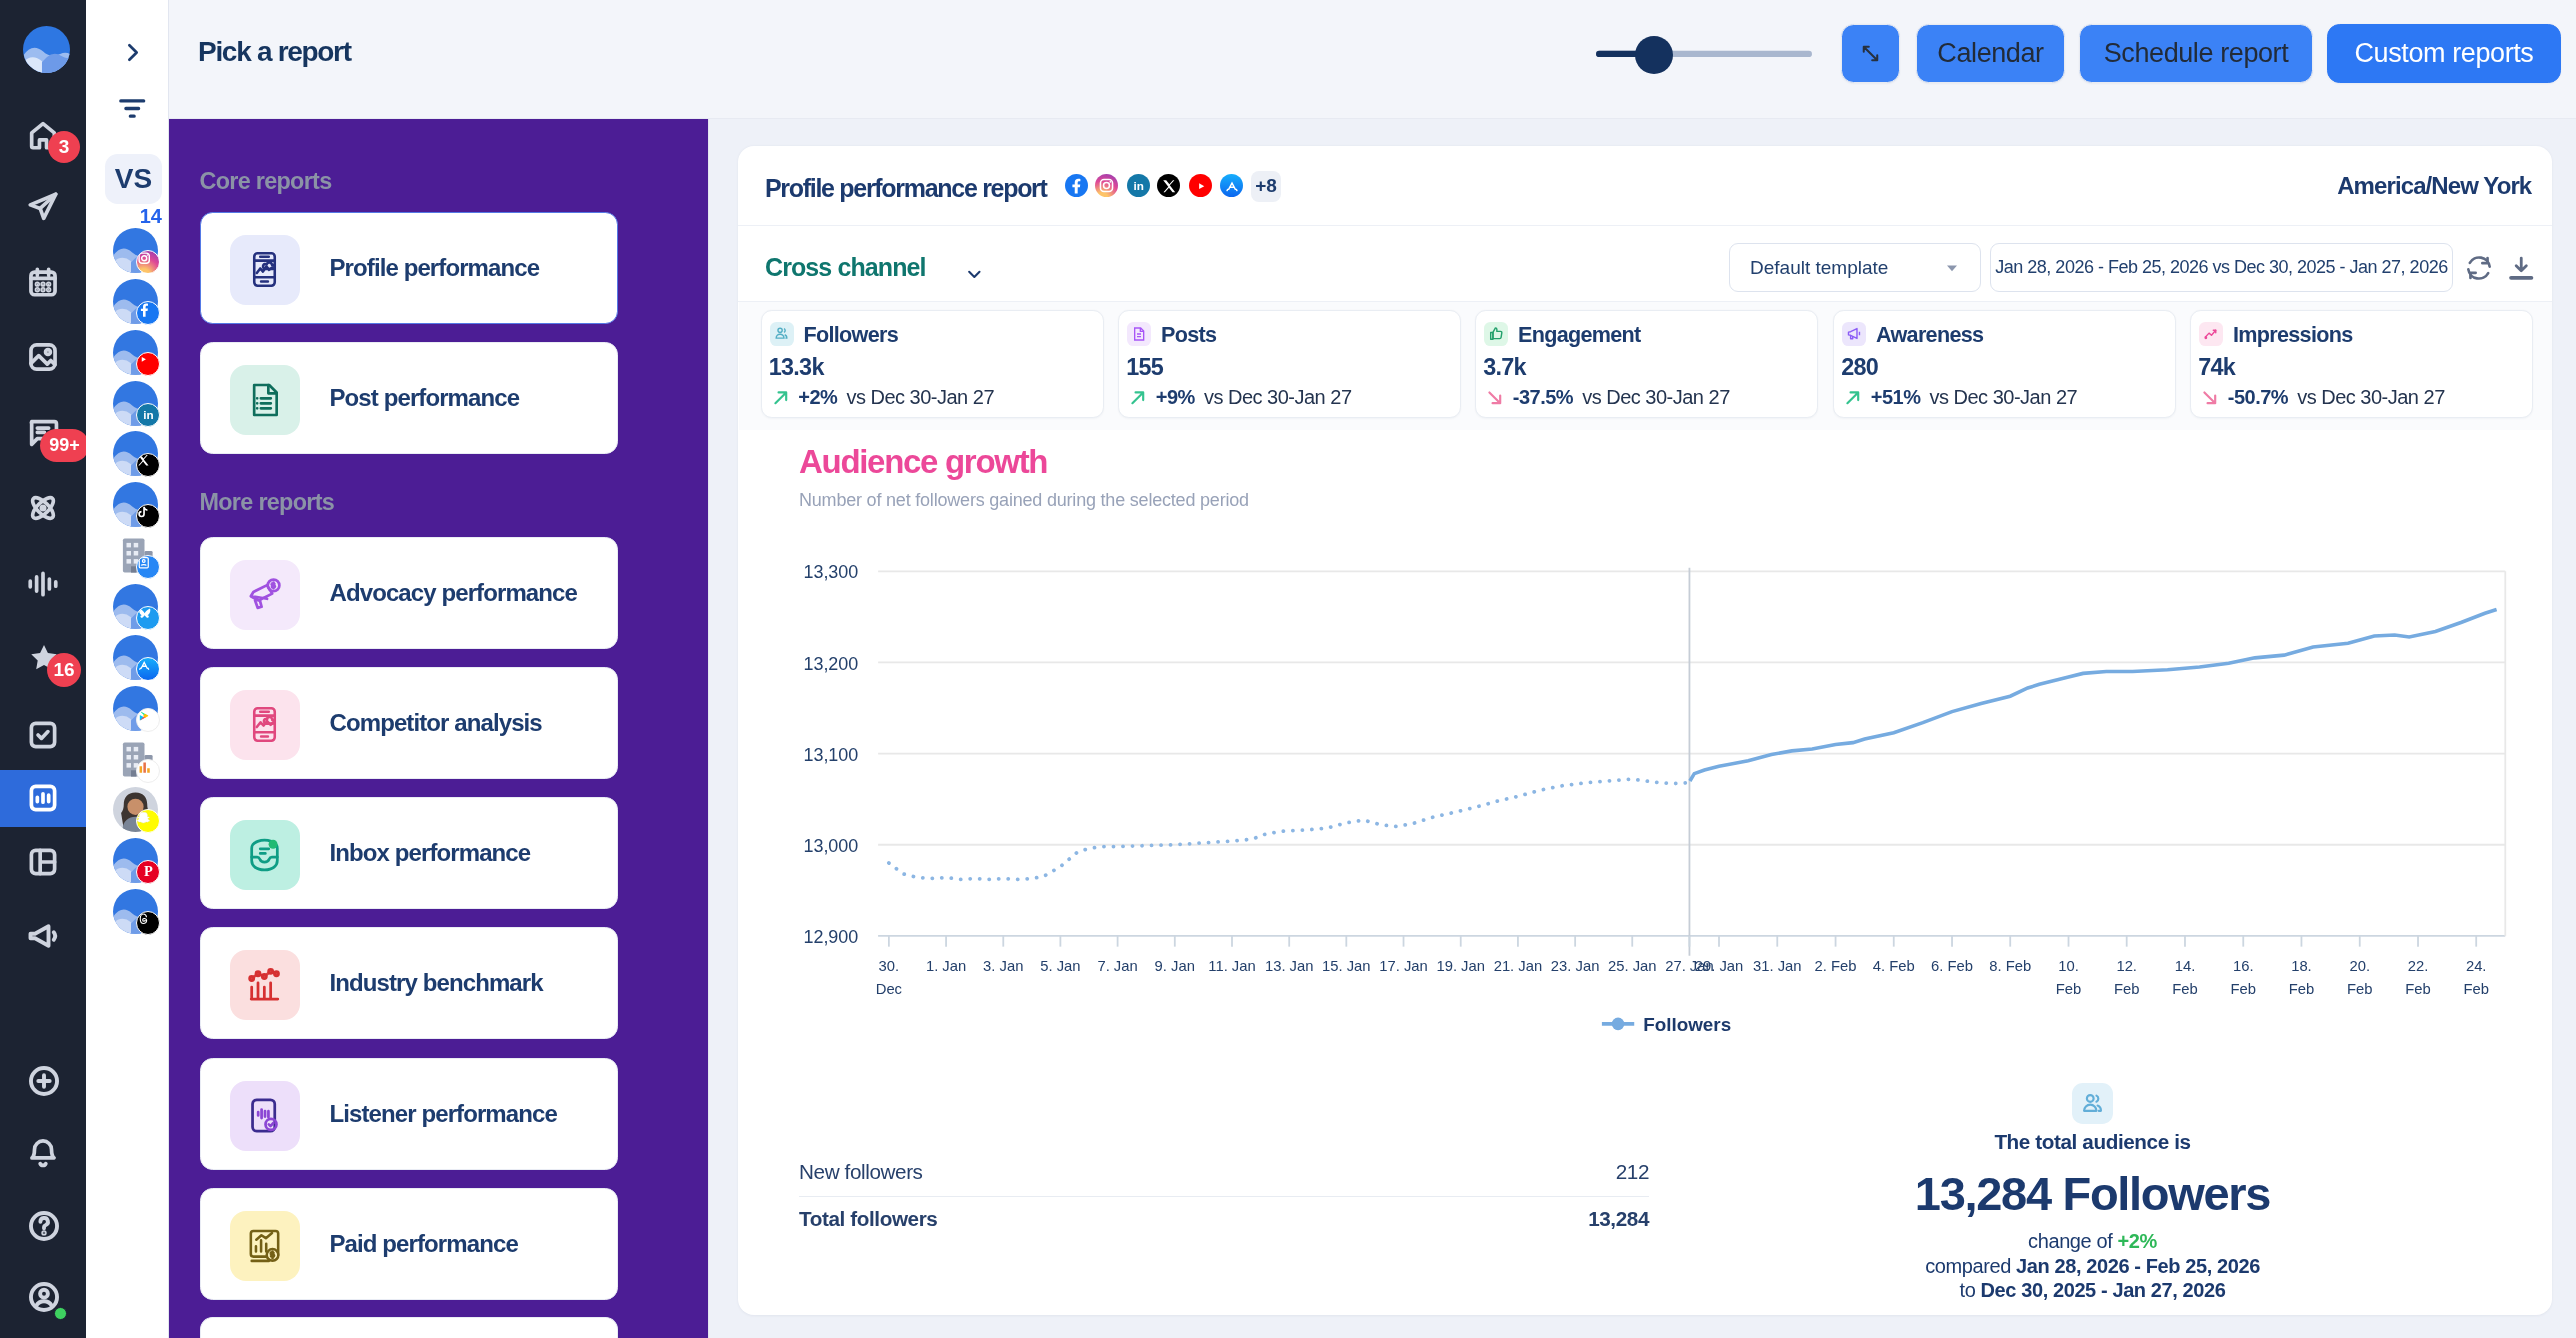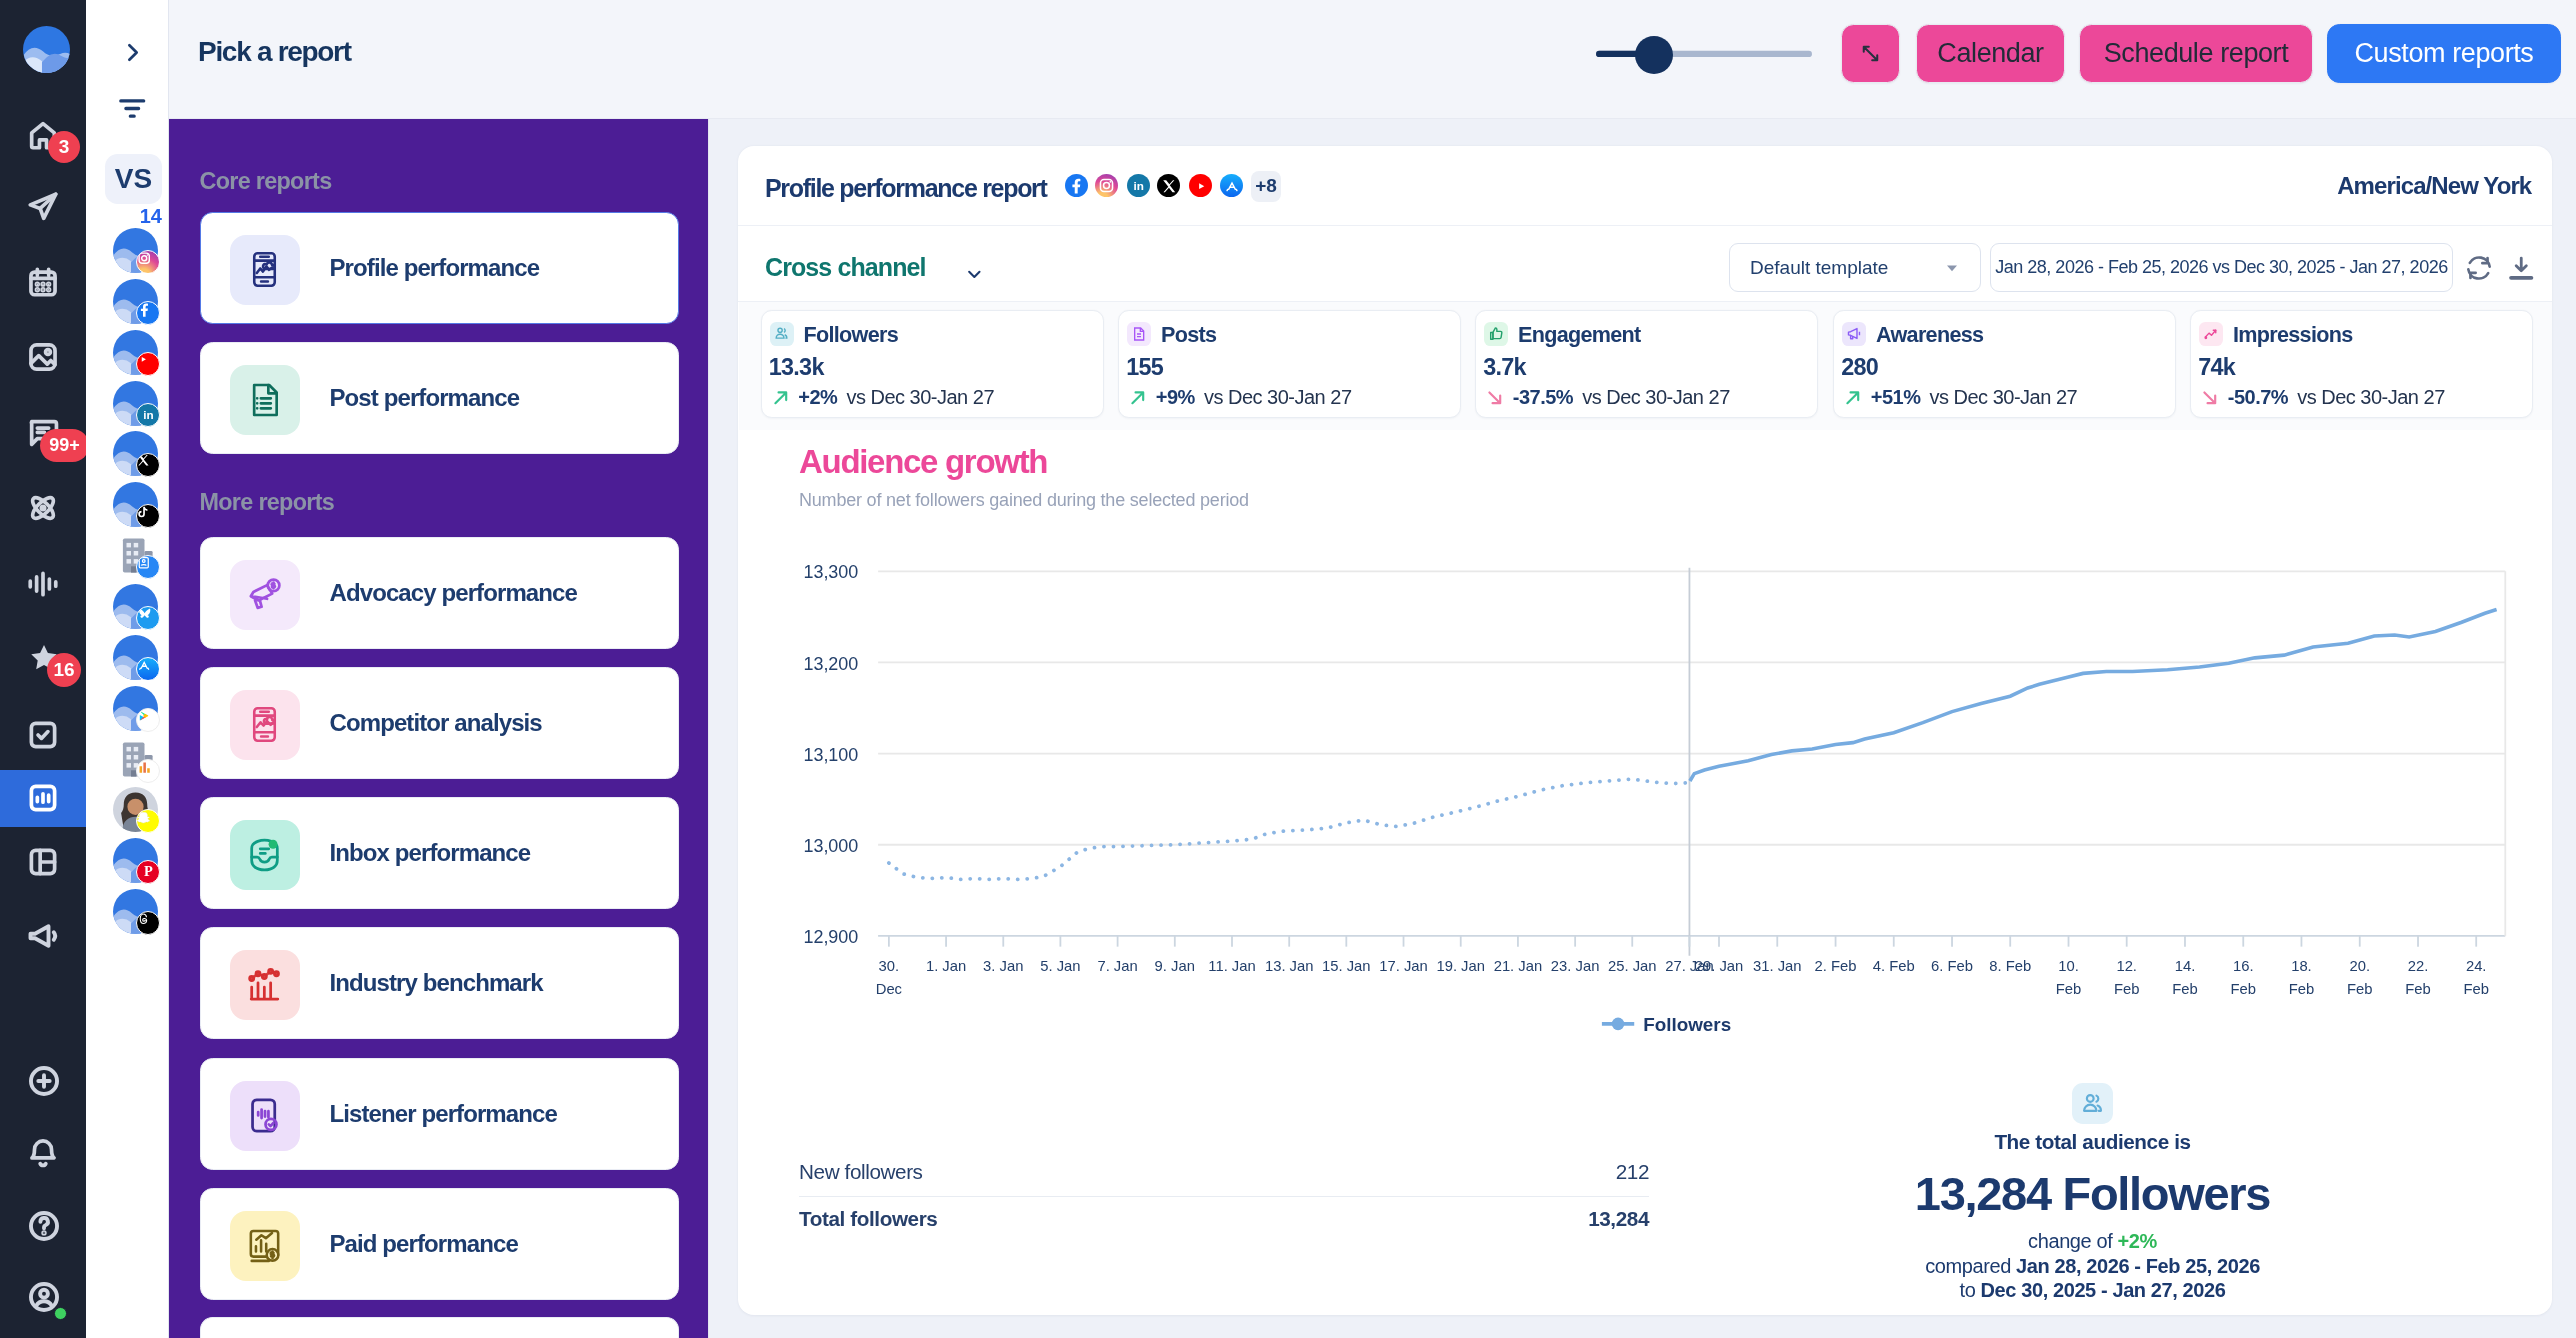--- a/index.html
+++ b/index.html
@@ -14,25 +14,25 @@
 #col2{position:absolute;left:86px;top:0;width:82px;height:1338px;background:#fff}
 #coldiv{position:absolute;left:168px;top:0;width:0.9px;height:1338px;background:#e2e6f0}
 #vsbox{position:absolute;left:19px;top:154px;width:57px;height:50px;border-radius:12.6px;background:#eef1fa;color:#1d3c6e;font-size:28px;font-weight:700;display:flex;align-items:center;justify-content:center}
 #vs14{position:absolute;left:19px;top:205px;width:57px;text-align:right;color:#2563eb;font-size:20px;font-weight:600}
 .av{position:absolute;left:27px;width:45px;height:45px}
 .av svg{position:absolute;left:0;top:0}
 .pbadge{position:absolute;left:23.4px;top:21.6px;width:24px;height:24px;border-radius:50%;border:1.8px solid #fff;display:flex;align-items:center;justify-content:center;overflow:hidden}
 
 #header{position:absolute;left:169px;top:0;width:2407px;height:119px;background:#f3f5fa;border-bottom:0.9px solid #e7eaf2}
 #pickreport{position:absolute;left:198px;top:36px;font-size:28px;font-weight:700;color:#16355f;letter-spacing:-1.3px}
-.hbtn{position:absolute;top:24px;height:59px;background:#ec4899;border:0.9px solid #e8ebf2;border-radius:12.6px;font-size:27px;letter-spacing:-0.4px;color:#222b38;display:flex;align-items:center;justify-content:center;box-shadow:0 0.9px 1.8px rgba(25,39,70,.05)}
+.hbtn{position:absolute;top:24px;height:59px;background:#3b82f6;border:0.9px solid #e8ebf2;border-radius:12.6px;font-size:27px;letter-spacing:-0.4px;color:#222b38;display:flex;align-items:center;justify-content:center;box-shadow:0 0.9px 1.8px rgba(25,39,70,.05)}
 
 #lpanel{position:absolute;left:169px;top:119px;width:540px;height:1220px;background:#4c1d95;border-right:0.9px solid #e2e6f0}
 .seclab{position:absolute;left:30.5px;font-size:23.4px;font-weight:600;color:#8b93a6;letter-spacing:-0.7px}
-.rcard{position:absolute;left:30.5px;width:479px;height:112px;background:#fff;border:0.9px solid #e9ecf4;border-radius:12.6px}
+.rcard{position:absolute;left:30.5px;width:418px;height:112px;background:#fff;border:0.9px solid #e9ecf4;border-radius:12.6px}
 .rcard.sel{border:1.8px solid #5479e6}
 .ribox{position:absolute;left:29px;top:21.6px;width:70px;height:70px;border-radius:16px;display:flex;align-items:center;justify-content:center}
 .rtxt{position:absolute;left:129px;top:0;height:100%;display:flex;align-items:center;font-size:24px;font-weight:700;color:#1d3c6e;letter-spacing:-0.9px}
 
 #main{position:absolute;left:738px;top:146px;width:1814px;height:1169px;background:#fff;border-radius:16px;box-shadow:0 0.9px 2.7px rgba(30,45,80,.06)}
 .mdiv{position:absolute;left:0;width:1814px;height:0.9px;background:#edf0f6}
 #rtitle{position:absolute;left:27px;top:28px;font-size:25px;font-weight:600;color:#1c3a6e;letter-spacing:-1.3px}
 .sicon{position:absolute;top:28px;width:23.4px;height:23.4px;border-radius:50%}
 #plus8{position:absolute;left:513px;top:25px;width:30px;height:30.5px;border-radius:8px;background:#edf0f6;color:#1d3c6e;font-size:19px;font-weight:600;display:flex;align-items:center;justify-content:center}
 #tz{position:absolute;right:20.7px;top:26px;font-size:24px;font-weight:600;color:#1c3a6e;letter-spacing:-0.9px}

